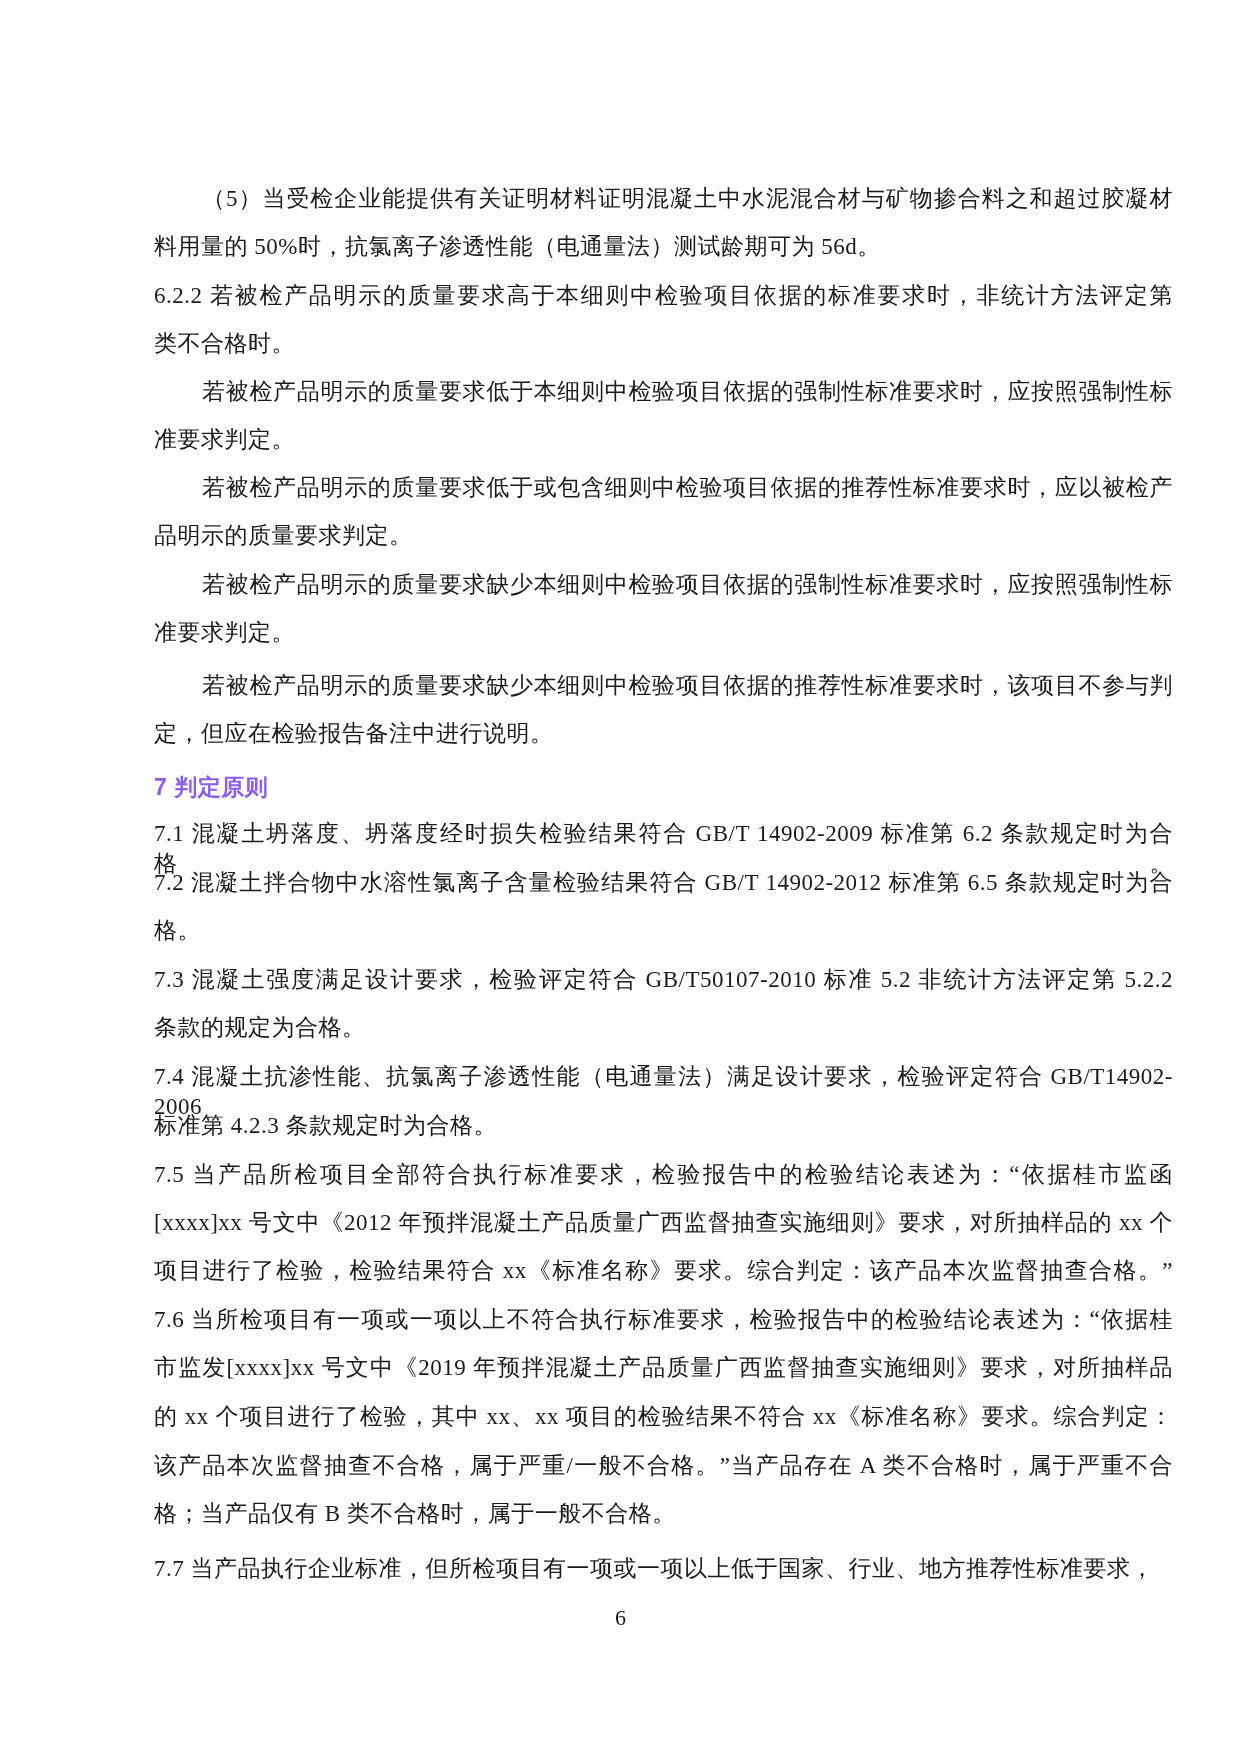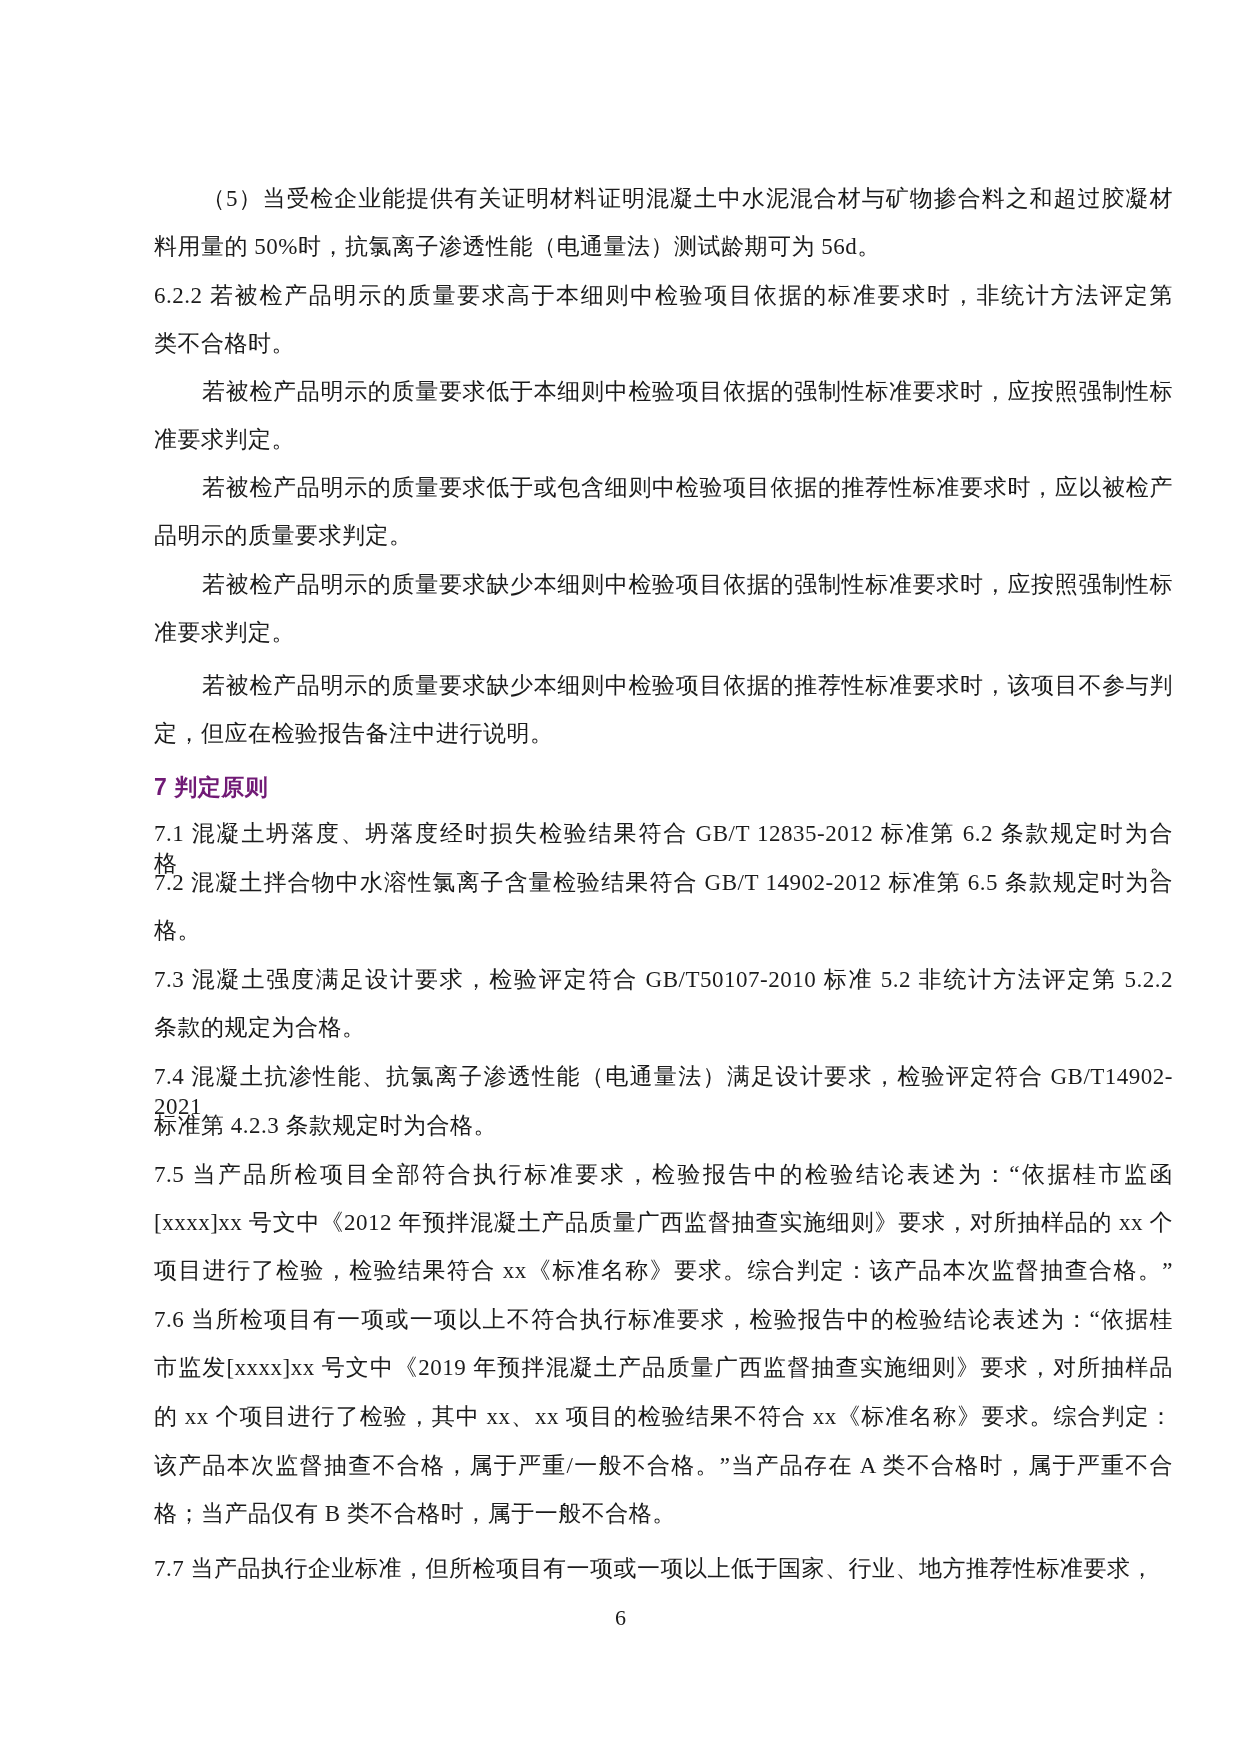--- a/index.html
+++ b/index.html
@@ -31,21 +31,21 @@
     text-align-last: justify;
   }
   .i {
     left: 202px;
     width: 971px;
   }
   .h {
     font-family: "Liberation Sans", "DejaVu Sans", sans-serif;
     font-weight: 700;
     font-size: 23px;
-    color: #701a75;
+    color: #8b5cf6;
     text-align-last: auto;
   }
   .page-number {
     position: absolute;
     left: 0;
     top: 1603px;
     width: 100%;
     text-align: center;
     font-size: 22px;
     line-height: 30px;
@@ -63,26 +63,26 @@
   <div class="line" style="top:329px">类不合格时。</div>
   <div class="line j i" style="top:377px">若被检产品明示的质量要求低于本细则中检验项目依据的强制性标准要求时，应按照强制性标</div>
   <div class="line" style="top:425px">准要求判定。</div>
   <div class="line j i" style="top:473px">若被检产品明示的质量要求低于或包含细则中检验项目依据的推荐性标准要求时，应以被检产</div>
   <div class="line" style="top:521px">品明示的质量要求判定。</div>
   <div class="line j i" style="top:570px">若被检产品明示的质量要求缺少本细则中检验项目依据的强制性标准要求时，应按照强制性标</div>
   <div class="line" style="top:618px">准要求判定。</div>
   <div class="line j i" style="top:671px">若被检产品明示的质量要求缺少本细则中检验项目依据的推荐性标准要求时，该项目不参与判</div>
   <div class="line" style="top:719px">定，但应在检验报告备注中进行说明。</div>
   <div class="line h" style="top:772px">7 判定原则</div>
-  <div class="line j" style="top:819px">7.1 混凝土坍落度、坍落度经时损失检验结果符合 GB/T 12835-2012 标准第 6.2 条款规定时为合格。</div>
+  <div class="line j" style="top:819px">7.1 混凝土坍落度、坍落度经时损失检验结果符合 GB/T 14902-2009 标准第 6.2 条款规定时为合格。</div>
   <div class="line j" style="top:868px">7.2 混凝土拌合物中水溶性氯离子含量检验结果符合 GB/T 14902-2012 标准第 6.5 条款规定时为合</div>
   <div class="line" style="top:916px">格。</div>
   <div class="line j" style="top:965px">7.3 混凝土强度满足设计要求，检验评定符合 GB/T50107-2010 标准 5.2 非统计方法评定第 5.2.2</div>
   <div class="line" style="top:1013px">条款的规定为合格。</div>
-  <div class="line j" style="top:1062px">7.4 混凝土抗渗性能、抗氯离子渗透性能（电通量法）满足设计要求，检验评定符合 GB/T14902-2021</div>
+  <div class="line j" style="top:1062px">7.4 混凝土抗渗性能、抗氯离子渗透性能（电通量法）满足设计要求，检验评定符合 GB/T14902-2006</div>
   <div class="line" style="top:1111px">标准第 4.2.3 条款规定时为合格。</div>
   <div class="line j" style="top:1160px">7.5 当产品所检项目全部符合执行标准要求，检验报告中的检验结论表述为：“依据桂市监函</div>
   <div class="line j" style="top:1208px">[xxxx]xx 号文中《2012 年预拌混凝土产品质量广西监督抽查实施细则》要求，对所抽样品的 xx 个</div>
   <div class="line j" style="top:1256px">项目进行了检验，检验结果符合 xx《标准名称》要求。综合判定：该产品本次监督抽查合格。”</div>
   <div class="line j" style="top:1305px">7.6 当所检项目有一项或一项以上不符合执行标准要求，检验报告中的检验结论表述为：“依据桂</div>
   <div class="line j" style="top:1353px">市监发[xxxx]xx 号文中《2019 年预拌混凝土产品质量广西监督抽查实施细则》要求，对所抽样品</div>
   <div class="line j" style="top:1451px">该产品本次监督抽查不合格，属于严重/一般不合格。”当产品存在 A 类不合格时，属于严重不合</div>
   <div class="line j" style="top:1402px">的 xx 个项目进行了检验，其中 xx、xx 项目的检验结果不符合 xx《标准名称》要求。综合判定：</div>
   <div class="line" style="top:1499px">格；当产品仅有 B 类不合格时，属于一般不合格。</div>
   <div class="line" style="top:1554px">7.7  当产品执行企业标准，但所检项目有一项或一项以上低于国家、行业、地方推荐性标准要求，</div>

